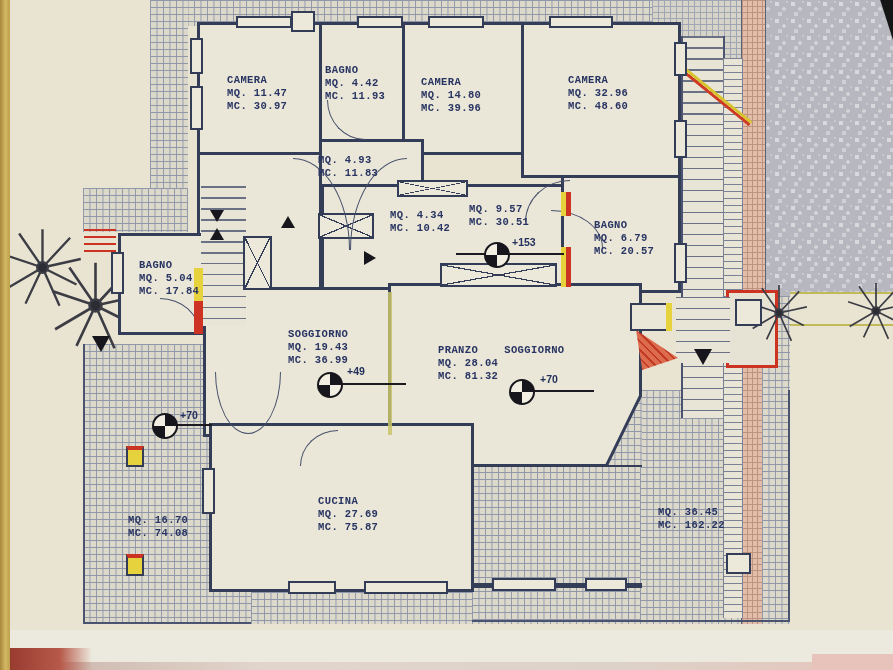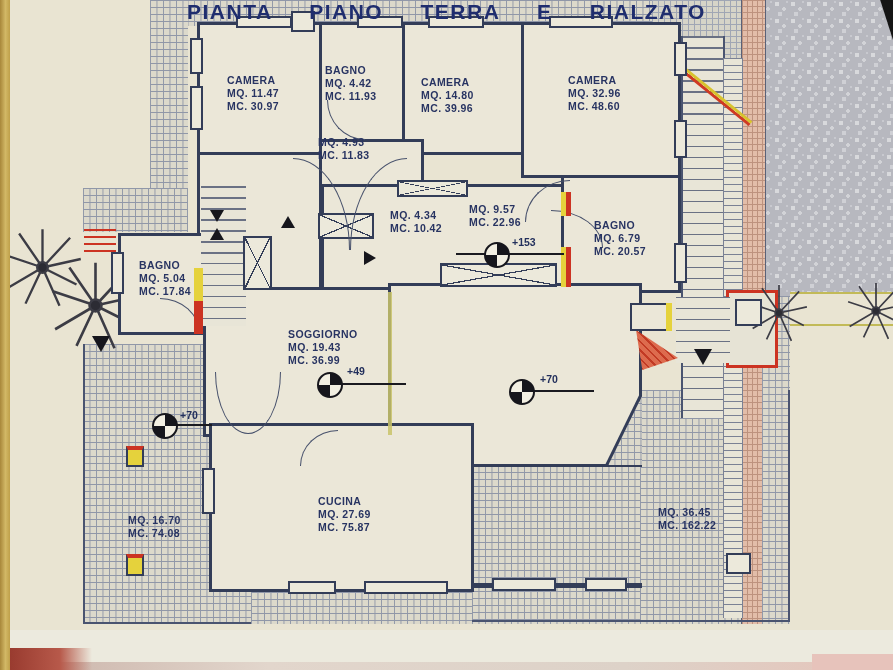--- a/index.html
+++ b/index.html
@@ -3,21 +3,21 @@
 <meta charset="utf-8">
 <style>
   html,body{margin:0;padding:0;background:#555;}
   #stage{
     position:relative;width:893px;height:670px;overflow:hidden;
     background:#e9e4d2;font-family:"Liberation Sans",sans-serif;
   }
   .abs{position:absolute;}
   .room{position:absolute;background:#ebe7d8;border:3px solid #333d58;box-sizing:border-box;}
   .label{position:absolute;color:#283462;font-weight:bold;font-size:10.5px;line-height:13px;
-         letter-spacing:.4px;white-space:nowrap;z-index:40;}
+         letter-spacing:.4px;white-space:nowrap;z-index:40;font-family:Liberation Mono, monospace;}
   .brick{position:absolute;background-color:#dcd9cb;
     background-image:linear-gradient(#9097a8 1px,transparent 1px),
                      linear-gradient(90deg,#9097a8 1px,transparent 1px);
     background-size:13px 7px,6.5px 7px;}
   .pebble{position:absolute;background-color:#b7b8bf;
     background-image:
       radial-gradient(circle 3px at 4px 4px,#d8d9dc 72%,transparent 78%),
       radial-gradient(circle 2.5px at 11px 9px,#d2d3d7 72%,transparent 78%),
       radial-gradient(circle 3px at 7px 14px,#cfd0d5 72%,transparent 78%),
       radial-gradient(circle 2px at 14px 2px,#c8c9cf 72%,transparent 78%);
@@ -213,62 +213,66 @@
   <div class="label" style="left:421px;top:76px">
     <div>CAMERA</div>
     <div>MQ. 14.80</div>
     <div>MC. 39.96</div>
   </div>
   <div class="label" style="left:568px;top:74px">
     <div>CAMERA</div>
     <div>MQ. 32.96</div>
     <div>MC. 48.60</div>
   </div>
-  <div class="label" style="left:318px;top:136px">
+  <div class="label" style="left:318px;top:154px">
     <div>MQ. 4.93</div>
     <div>MC. 11.83</div>
   </div>
   <div class="label" style="left:390px;top:209px">
     <div>MQ. 4.34</div>
     <div>MC. 10.42</div>
   </div>
   <div class="label" style="left:469px;top:203px">
     <div>MQ. 9.57</div>
-    <div>MC. 22.96</div>
+    <div>MC. 30.51</div>
   </div>
   <div class="label" style="left:594px;top:219px">
     <div>BAGNO</div>
     <div>MQ. 6.79</div>
     <div>MC. 20.57</div>
   </div>
   <div class="label" style="left:139px;top:259px">
     <div>BAGNO</div>
     <div>MQ. 5.04</div>
     <div>MC. 17.84</div>
   </div>
   <div class="label" style="left:288px;top:328px">
     <div>SOGGIORNO</div>
     <div>MQ. 19.43</div>
     <div>MC. 36.99</div>
   </div>
+  <div class="label" style="left:438px;top:344px">
+    <div><span>PRANZO</span><span style="display:inline-block;width:26px"></span><span>SOGGIORNO</span></div>
+    <div>MQ. 28.04</div>
+    <div>MC. 81.32</div>
+  </div>
   <div class="label" style="left:318px;top:495px">
     <div>CUCINA</div>
     <div>MQ. 27.69</div>
     <div>MC. 75.87</div>
   </div>
   <div class="label" style="left:128px;top:514px">
     <div>MQ. 16.70</div>
     <div>MC. 74.08</div>
   </div>
   <div class="label" style="left:658px;top:506px">
     <div>MQ. 36.45</div>
     <div>MC. 162.22</div>
   </div>
 
   <div class="abs" style="left:0;top:630px;width:893px;height:40px;background:#eceade;z-index:50"></div>
-  <div id="plan-title">PIANTA PIANO TERRA E RIALZATO</div>
   <div class="abs" style="left:0;top:662px;width:893px;height:8px;background:linear-gradient(90deg,#c8b0a6,#e2d6cc 30%,#ddd2c8 70%,#e6c4ba);z-index:55"></div>
   <div class="abs" style="left:0;top:648px;width:92px;height:22px;background:linear-gradient(90deg,#93352a,#b7594a 65%,rgba(183,89,74,0));z-index:56"></div>
   <div class="abs" style="left:812px;top:654px;width:81px;height:16px;background:#e7c3bb;z-index:56"></div>
   <div class="abs" style="left:0;top:0;width:10px;height:670px;background:linear-gradient(90deg,#a8873a,#d2b866 55%,#bfa04a);z-index:57"></div>
   <div class="abs" style="left:877px;top:0;width:16px;height:40px;background:#151515;clip-path:polygon(20% 0,100% 0,100% 100%);z-index:57"></div>
 
 </div>
 
 </body></html>

